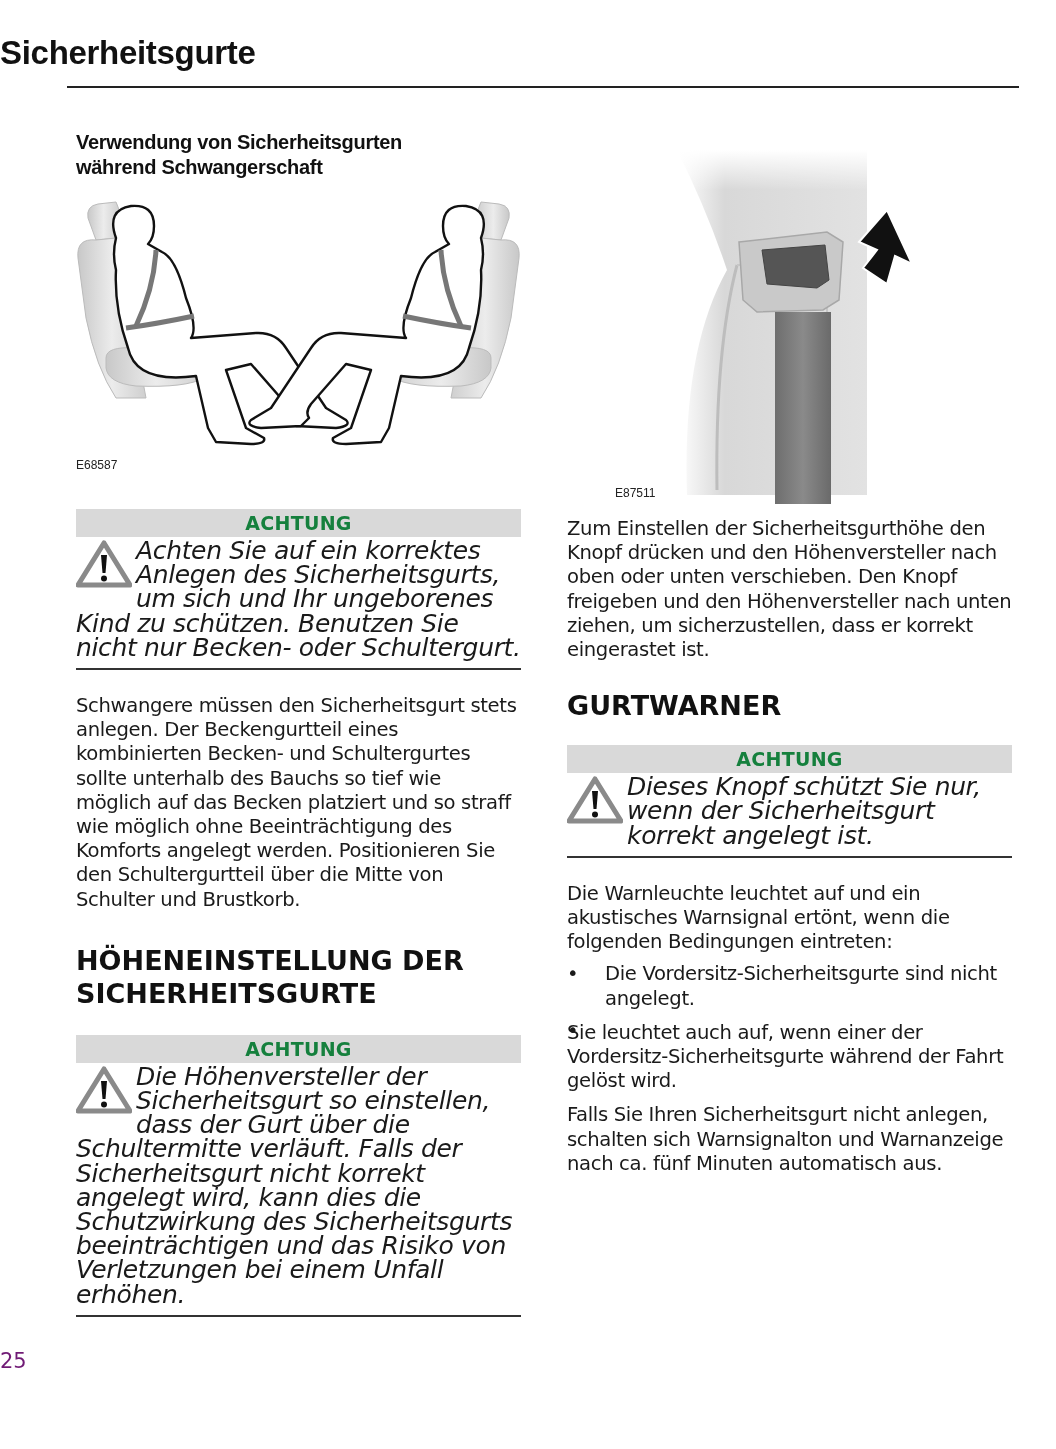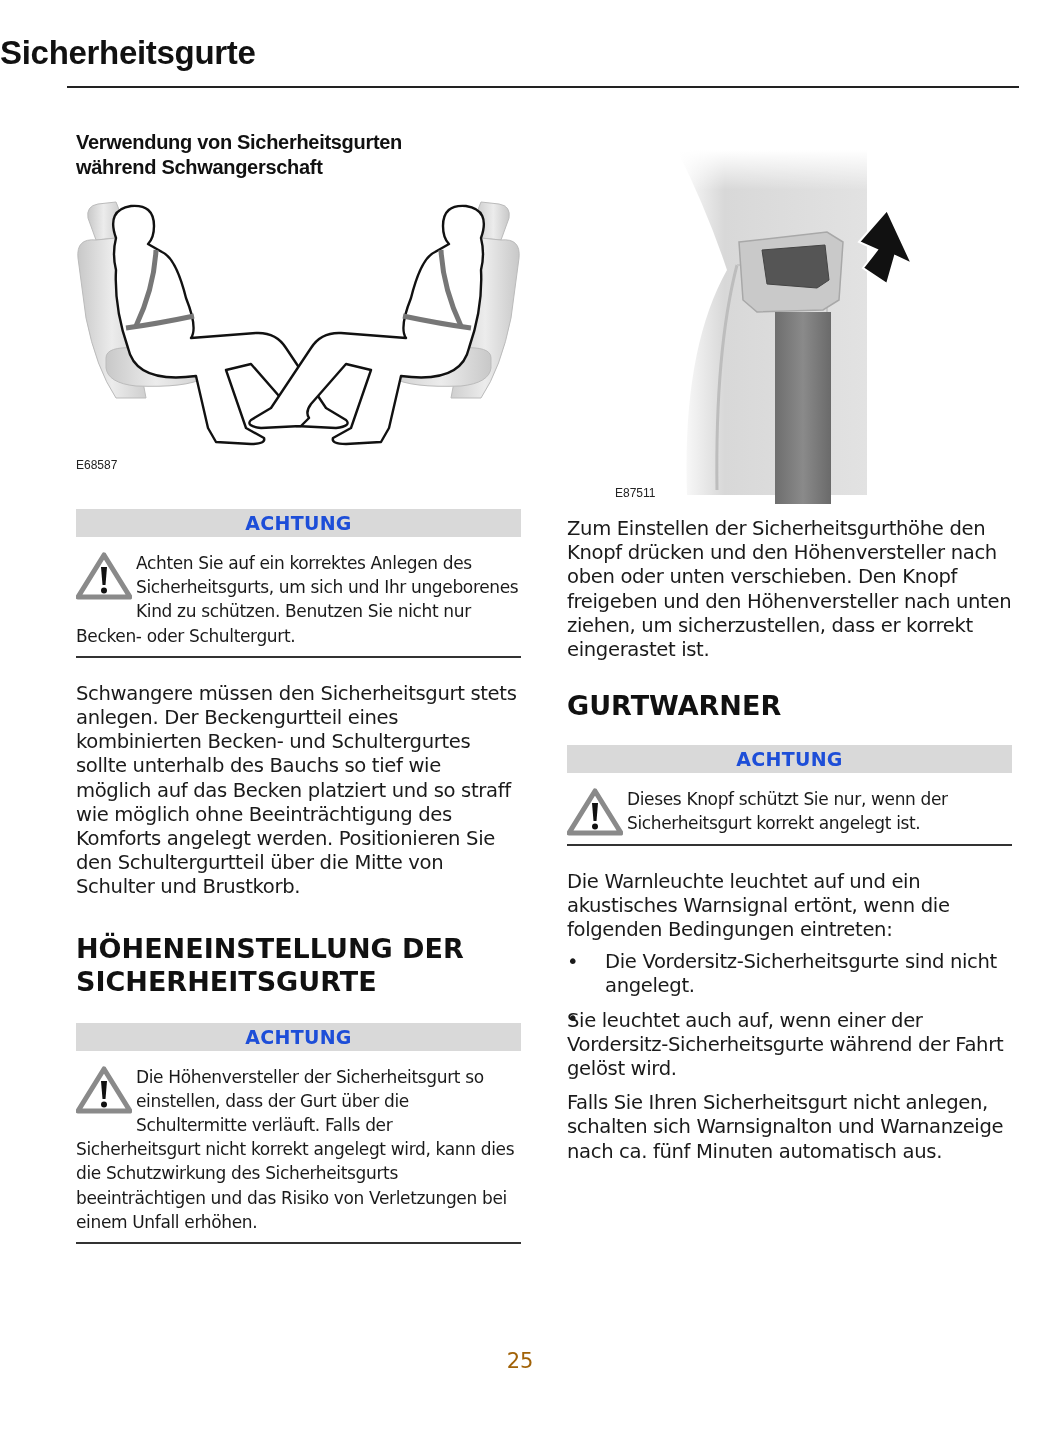--- a/index.html
+++ b/index.html
@@ -33,41 +33,41 @@
     .fig-caption {
       font-family: "Liberation Sans", sans-serif; font-size: 12px; color: #222;
     }
     p.body {
       margin: 0; font-size: 19.6px; line-height: 24.2px; color: #1a1a1a;
       letter-spacing: -0.35px;
     }
     .warn-header {
       background: #d9d9d9; height: 28px; line-height: 28px; text-align: center;
       font-family: "DejaVu Sans", sans-serif; font-weight: bold; font-size: 19px;
-      color: #1d4ed8; letter-spacing: 0.3px;
+      color: #15803d; letter-spacing: 0.3px;
     }
     .warn-body {
-      padding-top: 14px; padding-bottom: 8px; border-bottom: 2px solid #333;
-      font-size: 17px; line-height: 24.2px; letter-spacing: -0.35px;
+      padding-top: 2px; padding-bottom: 8px; border-bottom: 2px solid #333;
+      font-size: 25px; line-height: 24.2px; letter-spacing: -0.35px; font-style: italic;
     }
     .warn-icon {
       float: left; width: 56px; height: 50px; margin-right: 4px; margin-top: 0px;
       shape-outside: inset(0 0 0 0);
     }
     ul.bullets { list-style: none; margin: 0; padding: 0; }
     ul.bullets li {
       position: relative; padding-left: 38px; font-size: 19.6px; line-height: 24.2px;
       letter-spacing: -0.35px; margin-top: 8px;
     }
     ul.bullets li .dot {
       position: absolute; left: 0; top: 0; width: 10px; text-align: left;
     }
     .page-number {
-      position: absolute; left: 0; right: 16px; top: 1349px; text-align: center;
-      font-size: 21px; color: #a16207;
+      position: absolute; left: 0; right: 16px; top: 1349px; text-align: left;
+      font-size: 21px; color: #701a75;
     }
   </style>
 </head>
 <body>
 
 <div class="page-title">Sicherheitsgurte</div>
 <div class="title-rule"></div>
 
 <div class="col col-left">
   <h3 class="subhead" style="width:380px;">Verwendung von Sicherheitsgurten während Schwangerschaft</h3>

